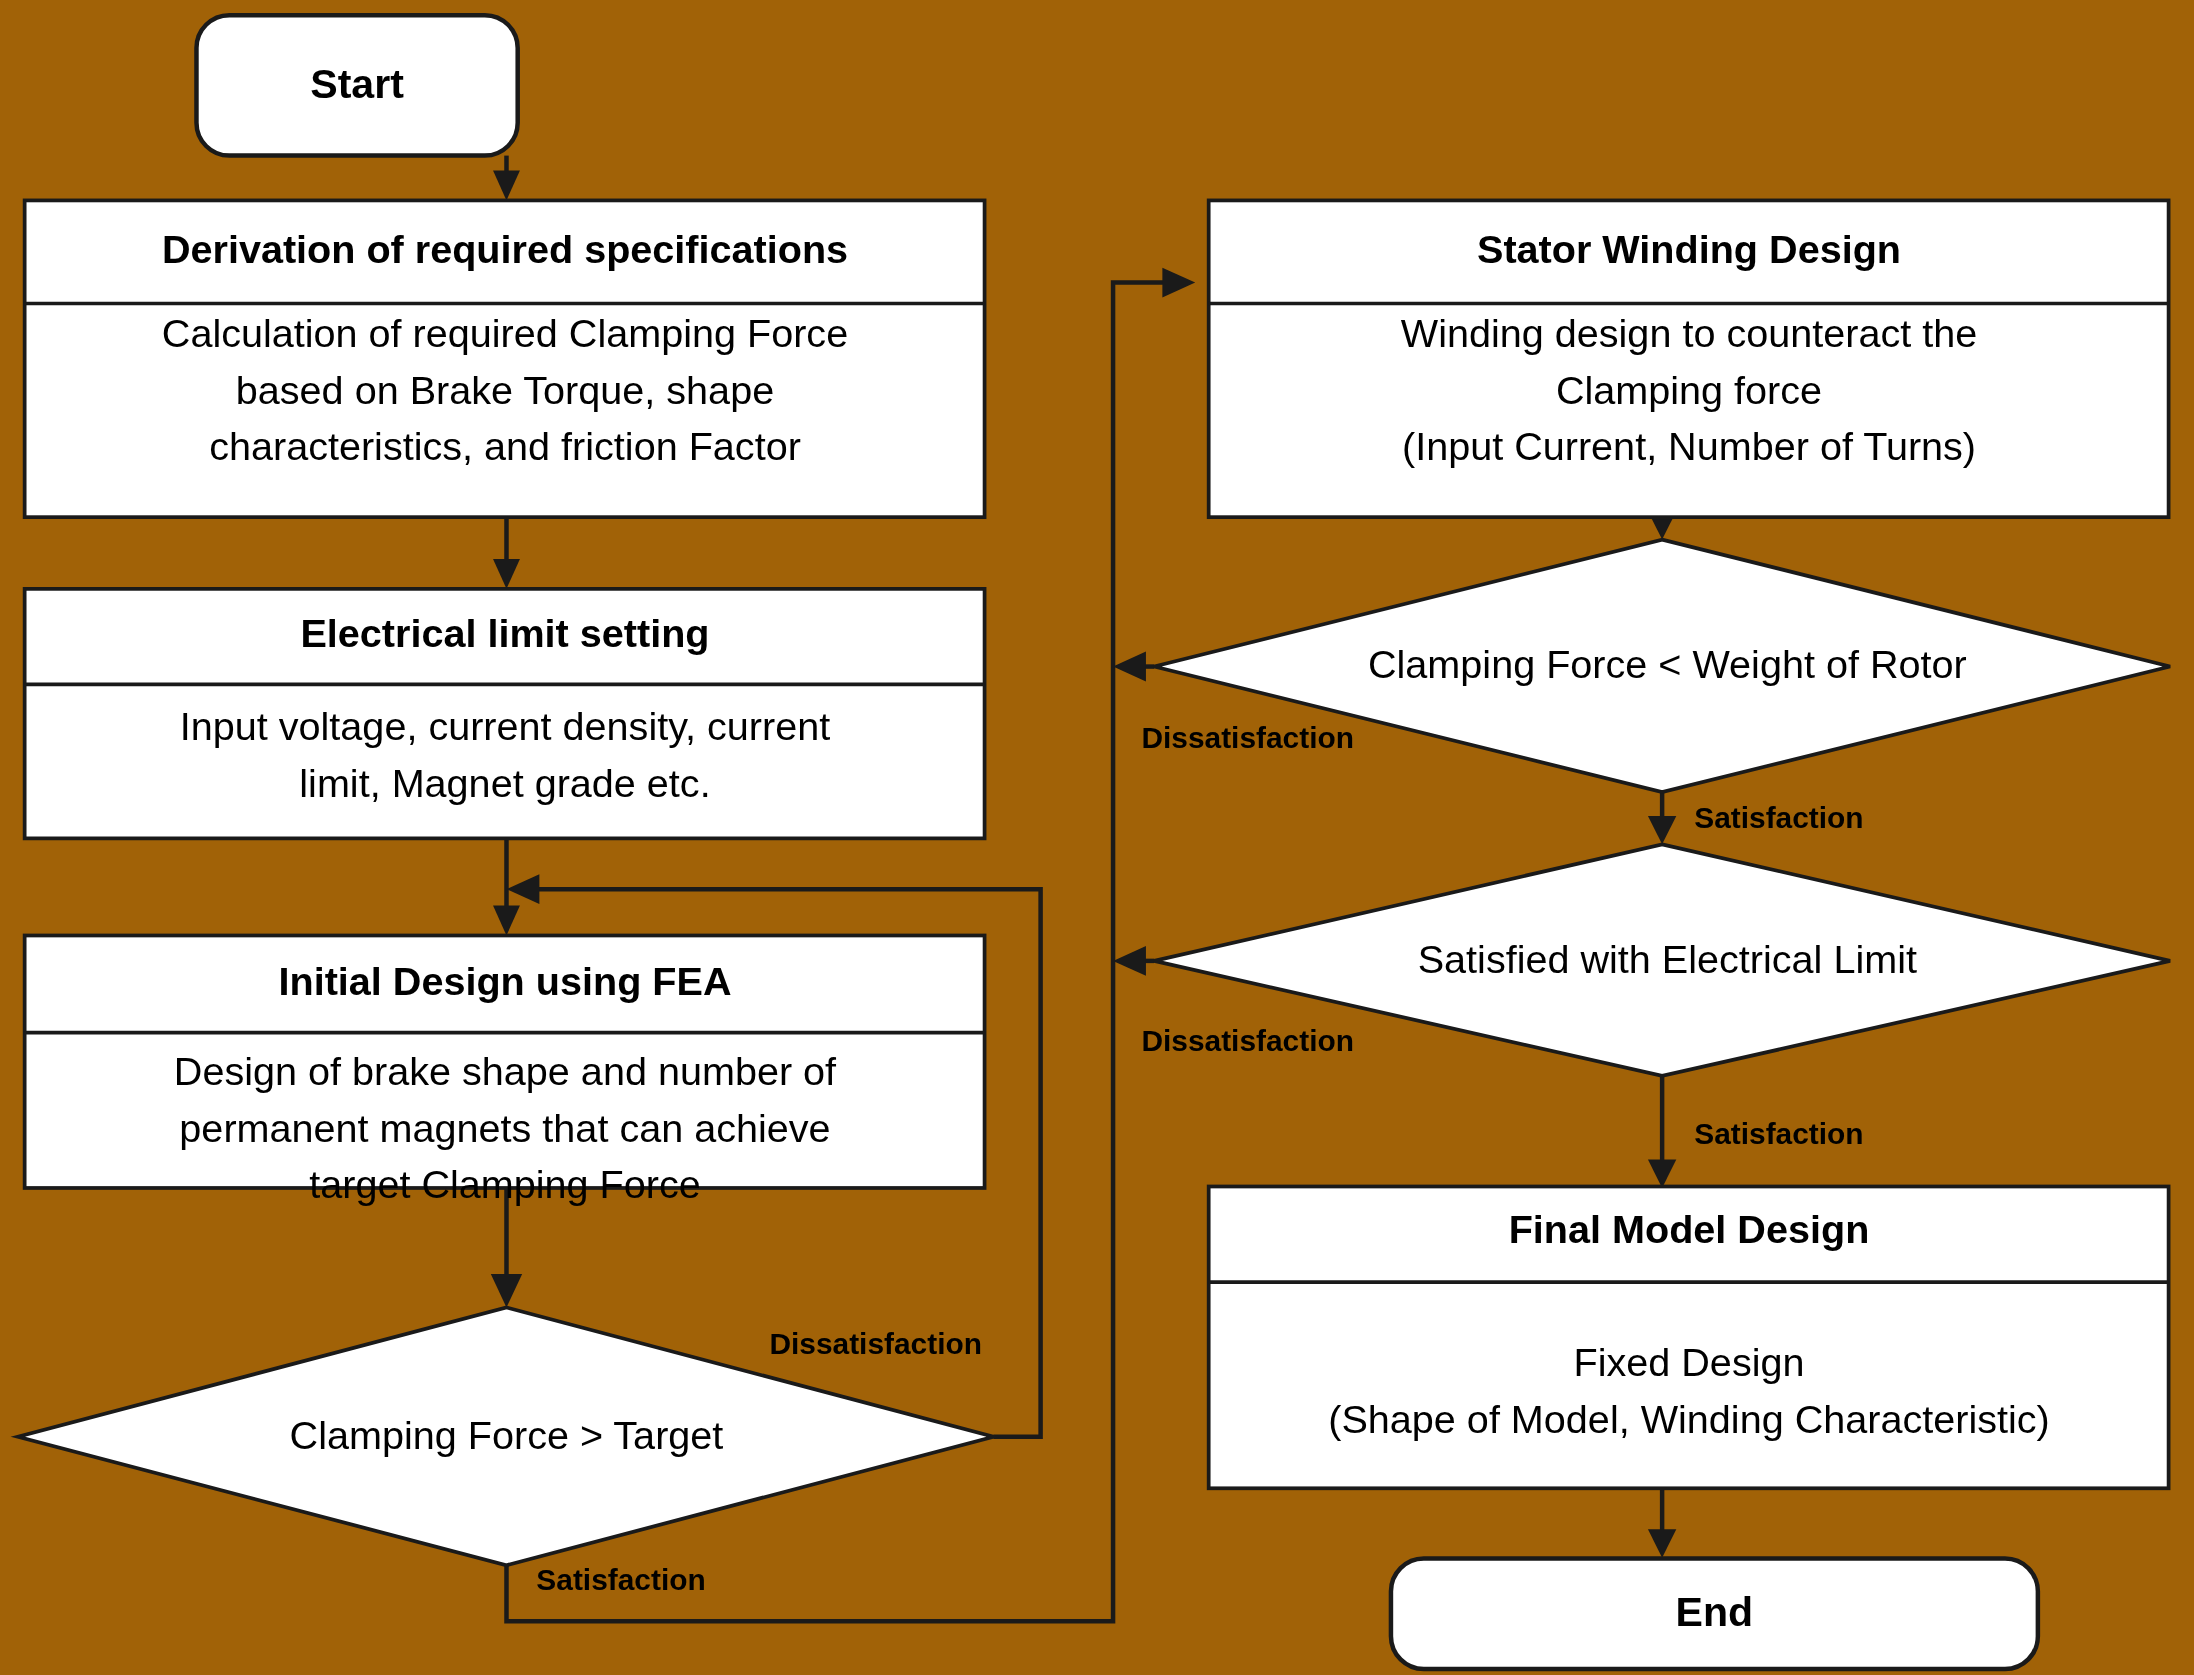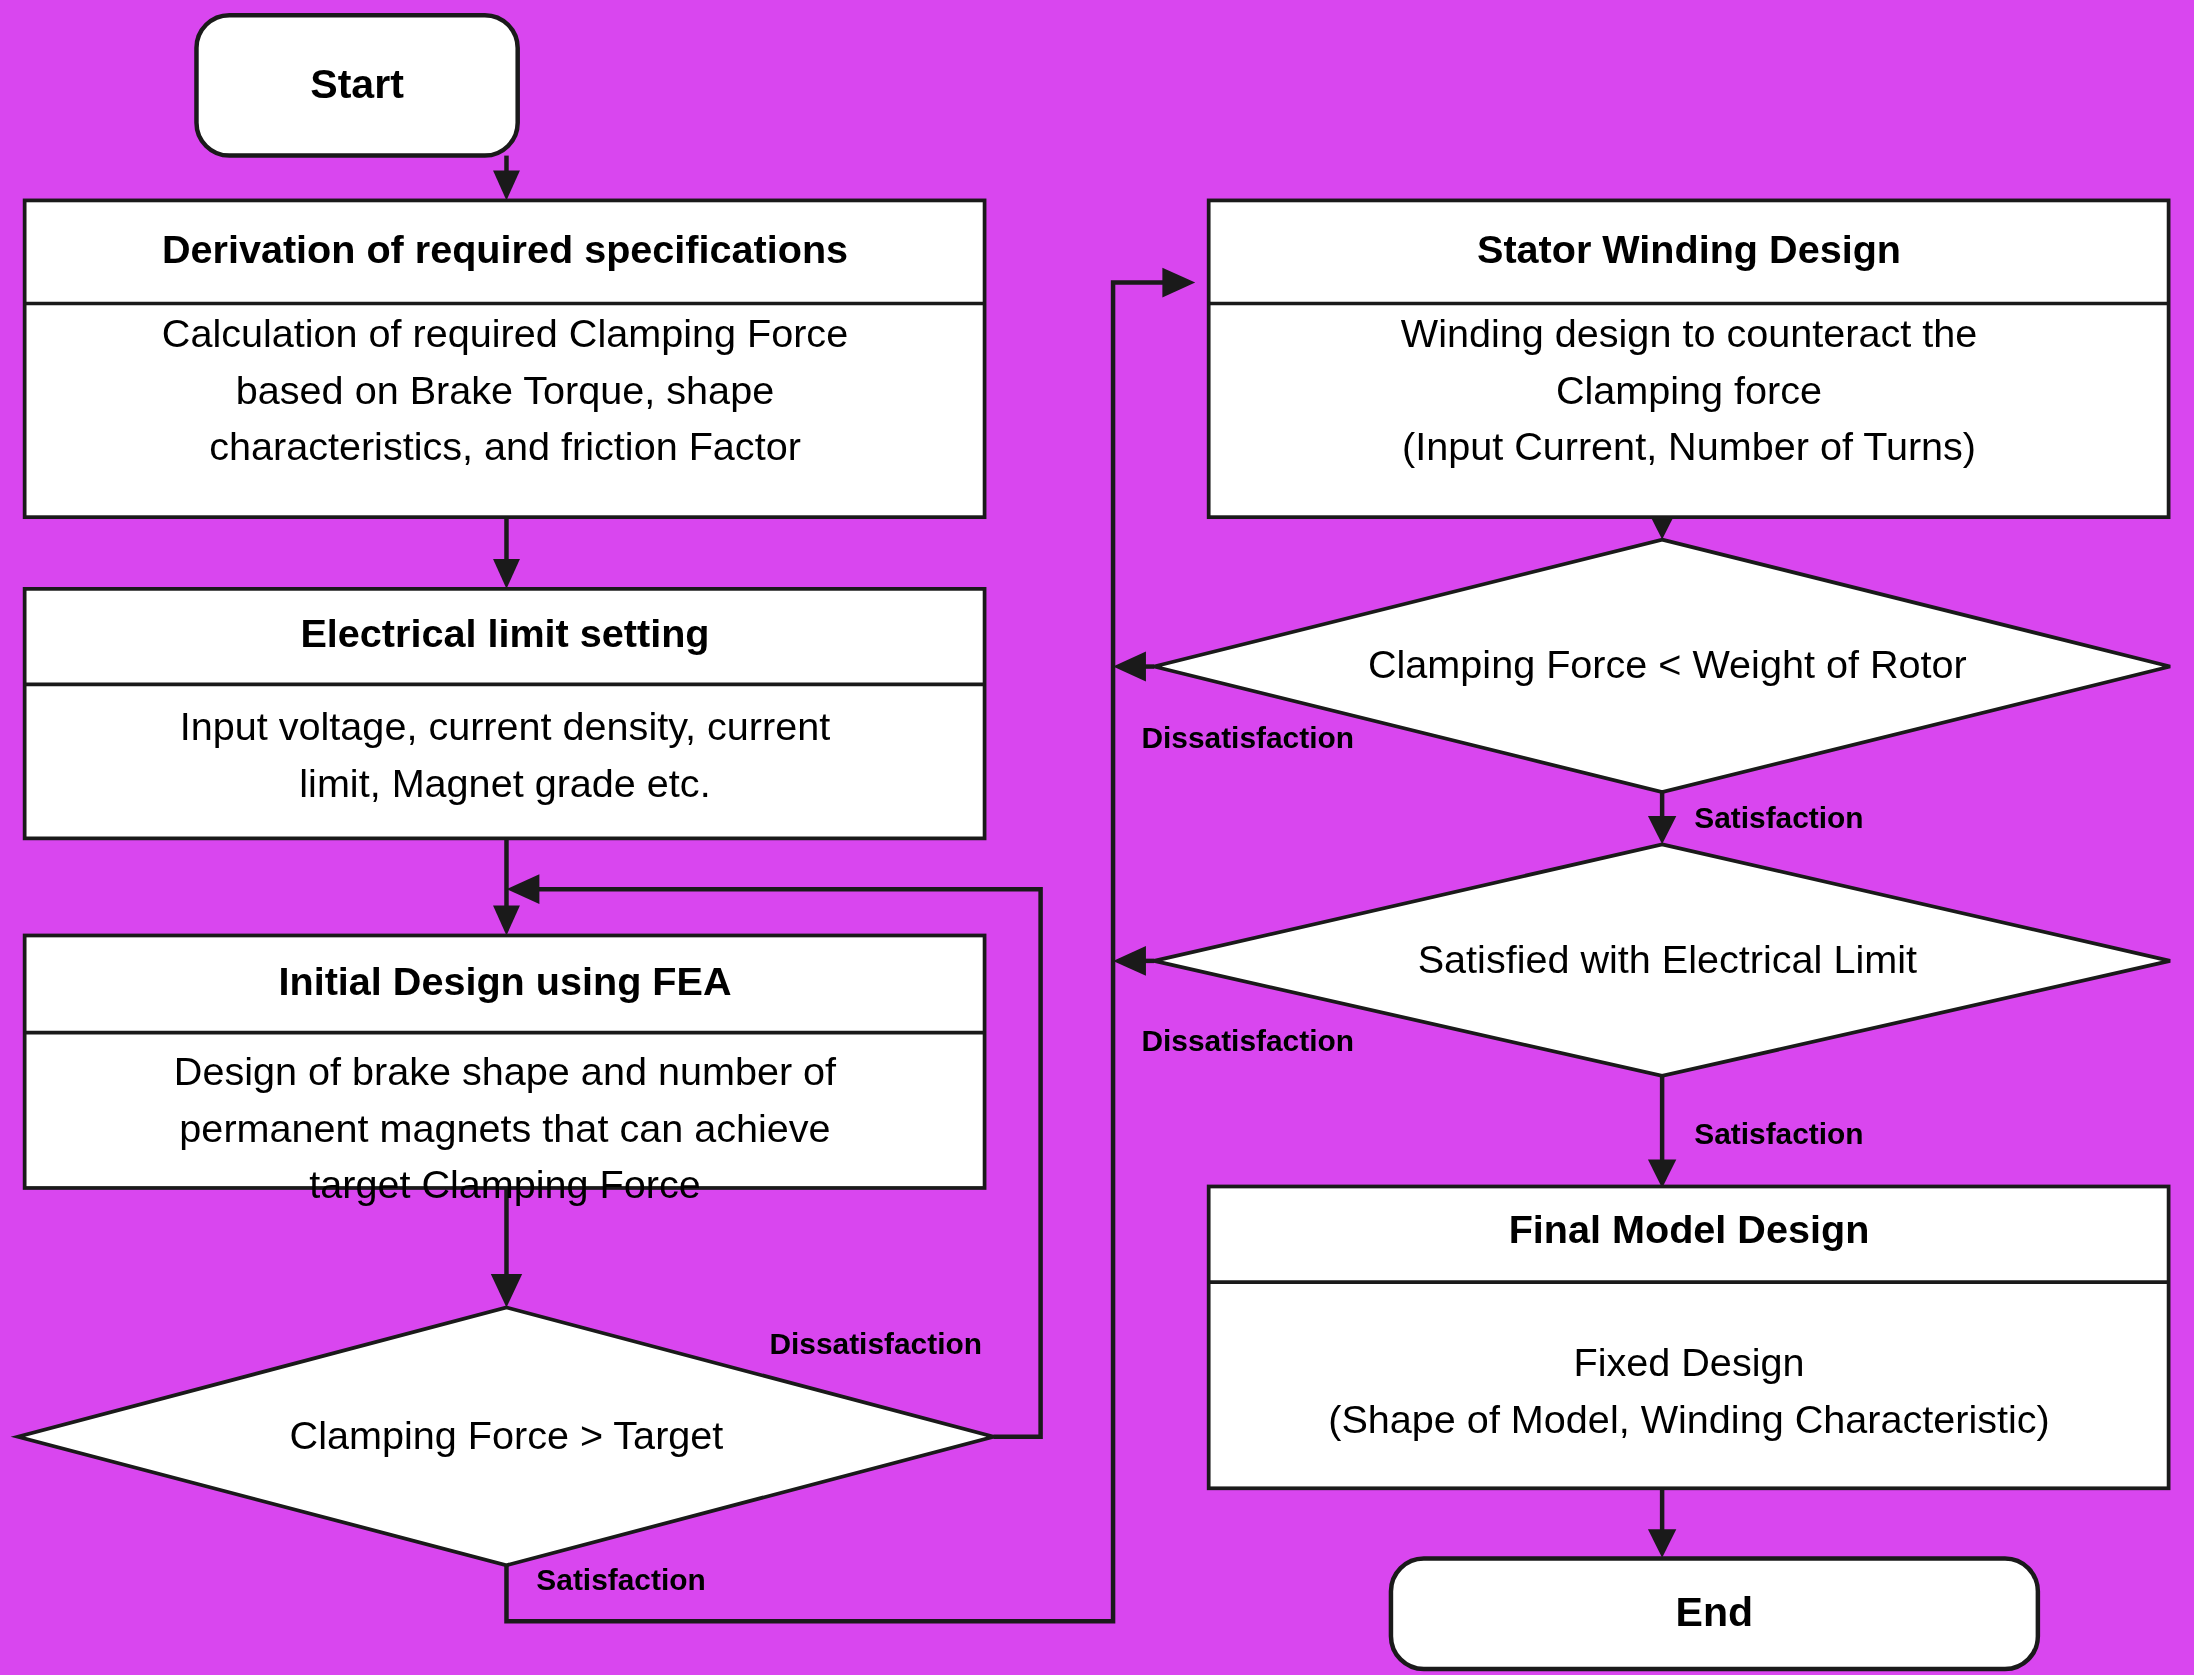--- a/index.html
+++ b/index.html
@@ -4,21 +4,21 @@
 <style>
   html, body {
     margin: 0;
     padding: 0;
     background: #ffffff;
   }
   #canvas {
     position: relative;
     width: 2194px;
     height: 1676px;
-    background: #d946ef;
+    background: #a16207;
     font-family: "Liberation Sans", sans-serif;
   }
   svg.flow {
     position: absolute;
     left: 0;
     top: 0;
     width: 2194px;
     height: 1676px;
     overflow: visible;
   }

